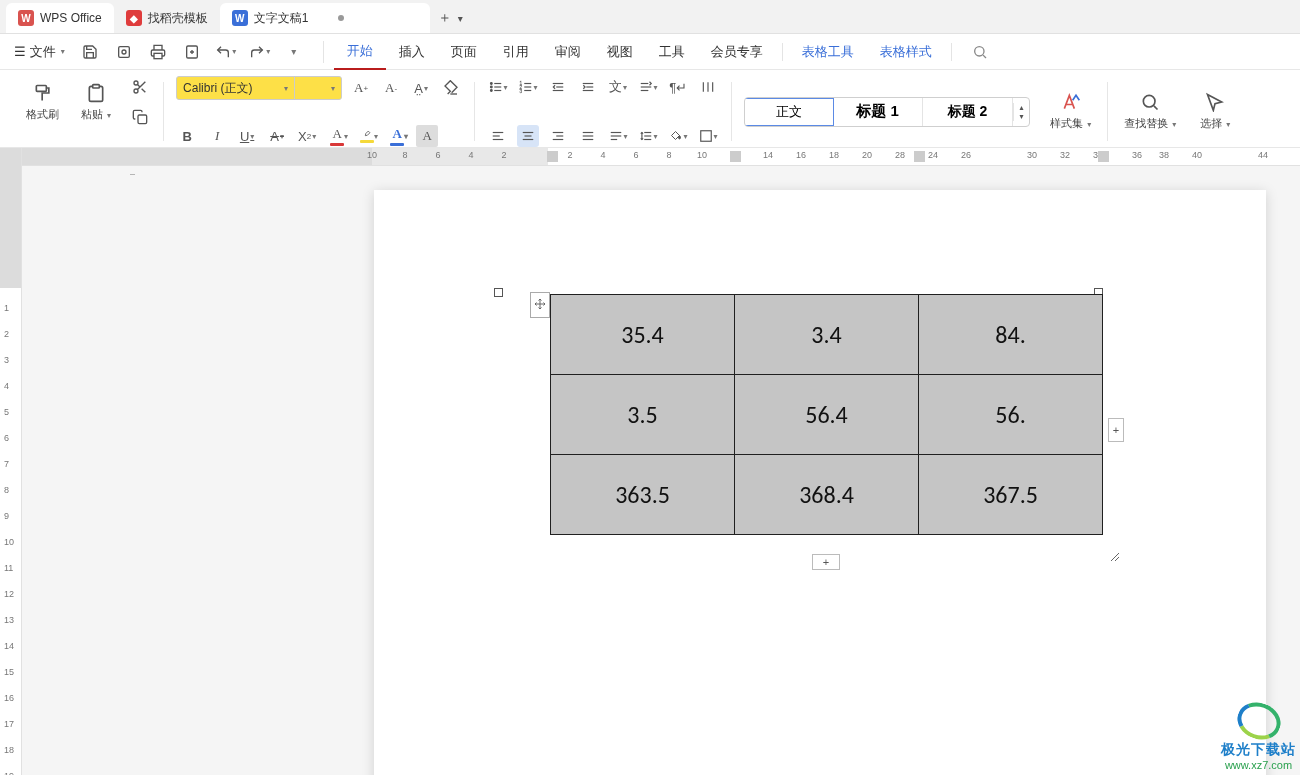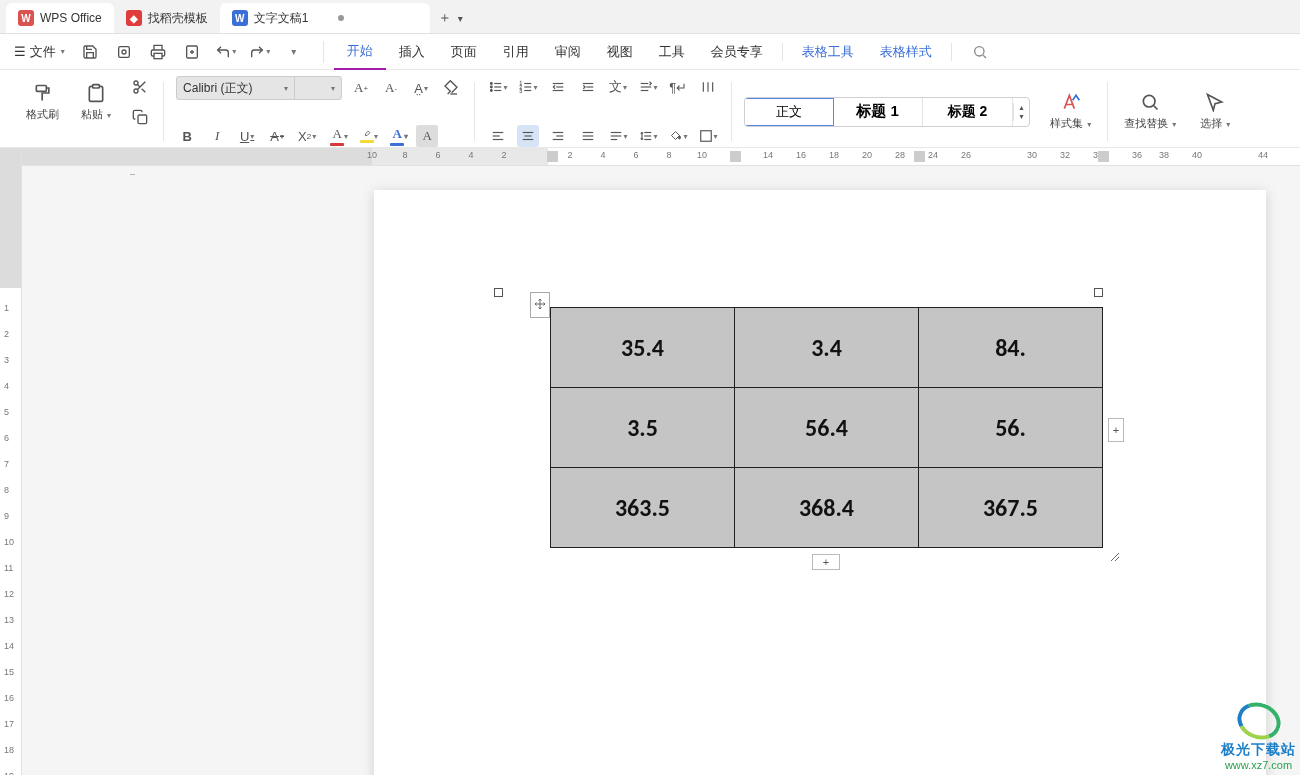--- a/index.html
+++ b/index.html
@@ -17,57 +17,57 @@
   .tab-actions { display:flex; align-items:center; gap:6px; padding:0 8px; height:30px; }
   .tab-actions span { font-size:14px; color:#555; cursor:pointer; }
 
   
   .menubar { height: 36px; display: flex; align-items: center; padding: 0 14px; gap: 0; border-bottom: 1px solid #e7e7e7; background:#fff;}
   .menubar .file { display:flex; align-items:center; gap:4px; font-size:13px; color:#333; margin-right:14px; cursor:pointer;}
   .qat { display:flex; align-items:center; gap:12px; padding-right:18px; border-right:1px solid #e4e4e4; margin-right:10px;}
   .qat svg, .iconbtn svg { width:16px; height:16px; }
   .menus { display:flex; align-items:center; gap:0;}
   .menu-item { padding:0 13px; font-size:13px; color:#333; height:36px; display:flex; align-items:center; cursor:pointer; }
-  .menu-item.active { color:#3a6fd8; border-bottom:2px solid #a21caf; }
+  .menu-item.active { color:#3a6fd8; border-bottom:2px solid #b91c1c; }
   .menu-item.link { color:#3a6fd8; }
   .menus .sep { width:1px; height:18px; background:#e4e4e4; margin:0 6px;}
   .search-wrap { margin-left:14px; display:flex; align-items:center; }
 
   
   .ribbon { height: 78px; background:#fff; display:flex; align-items:stretch; padding:6px 14px 0 14px; gap: 0; border-bottom:1px solid #e7e7e7;}
   .group { display:flex; flex-direction:column; align-items:center; justify-content:space-between; padding:0 8px; position:relative;}
   .group-row { display:flex; gap:8px; align-items:center;}
   .vsplit { width:1px; background:#e6e6e6; margin:6px 4px; }
   .bigbtn { display:flex; flex-direction:column; align-items:center; gap:4px; padding:2px 4px; cursor:pointer;}
   .bigbtn .lbl { font-size:11px; color:#444; }
   .smallbtn { width:22px; height:22px; display:flex; align-items:center; justify-content:center; cursor:pointer; border-radius:3px; color:#555; font-size:13px;}
   .smallbtn.active { background:#d7e4f7; }
   .dropdown-caret { font-size:8px; color:#777; margin-left:1px;}
-  .font-select { display:flex; align-items:center; border:1px solid #ccc; border-radius:3px; height:24px; background:#e5e5e5;}
+  .font-select { display:flex; align-items:center; border:1px solid #ccc; border-radius:3px; height:24px; background:#fde047;}
   .font-name { width:118px; padding:0 6px; font-size:12px; color:#333; border-right:1px solid #ccc; display:flex; align-items:center; justify-content:space-between; height:100%;}
   .font-size { width:46px; padding:0 6px; font-size:12px; display:flex; align-items:center; justify-content:space-between;}
   .style-gallery { display:flex; align-items:center; border:1px solid #cfcfcf; border-radius:4px; height:30px; overflow:hidden;}
   .style-item { width:90px; height:100%; display:flex; align-items:center; justify-content:center; font-size:13px; border-right:1px solid #e4e4e4; cursor:pointer;}
   .style-item.sel { border:1px solid #5b8ae5; margin:-1px; }
   .style-nav { width:16px; display:flex; flex-direction:column; border-left:1px solid #e4e4e4;}
   .style-nav div { flex:1; display:flex; align-items:center; justify-content:center; font-size:8px; color:#555; cursor:pointer;}
 
   
   .workwrap { position:absolute; top:148px; left:0; right:0; bottom:0; background:#f5f5f5; display:flex;}
   .vruler { width:22px; background:#fff; border-right:1px solid #e1e1e1; position:relative; }
   .hruler-wrap { flex:1; display:flex; flex-direction:column;}
   .hruler { height:18px; background:#fff; border-bottom:1px solid #e1e1e1; position:relative; display:flex; align-items:center; font-size:9px; color:#777;}
   .hruler .tick { position:absolute; top:2px; transform:translateX(-50%); }
   .vruler .vtick { position:absolute; left:4px; font-size:9px; color:#777; transform:translateY(-50%);}
   .ruler-dark { position:absolute; background:#dcdcdc;}
   .canvas { flex:1; background:#f5f5f5; position:relative; overflow:hidden;}
   .page { position:absolute; left:352px; top:24px; width:892px; height:1200px; background:#fff; box-shadow:0 2px 12px rgba(0,0,0,.15);}
 
   
-  .doc-table { position:absolute; left:528px; top:141px; border-collapse:collapse;font-weight:bold;}
+  .doc-table { position:absolute; left:528px; top:128px; border-collapse:collapse;}
   .doc-table td { background:#c5c5c5; border:1.5px solid #202020; width:184px; height:80px; text-align:center; font-size:24px; color:#111; font-family: Calibri, Arial, sans-serif;}
   .sel-corner { position:absolute; width:9px; height:9px; border:1px solid #555; background:#fff;}
   .move-handle { position:absolute; border:1px solid #aaa; padding:3px; background:#fff; cursor:move; top:126px; left:508px;}
   .add-row { position:absolute; border:1px solid #bbb; background:#fff; width:28px; height:16px; display:flex; align-items:center; justify-content:center; font-size:11px; color:#555; cursor:pointer;}
   .side-handle { position:absolute; border:1px solid #bbb; background:#fff; width:16px; height:24px; display:flex; align-items:center; justify-content:center; font-size:11px; color:#555; cursor:pointer;}
 
   
   .watermark { position:absolute; right:4px; bottom:4px; display:flex; flex-direction:column; align-items:center; font-size:11px;}
   .watermark .swirl { width:44px; height:36px; border-radius:50%; border:4px solid #34b26b; border-left-color:#1e7fc9; border-bottom-color:#9cd34a; transform:rotate(20deg);}
   .watermark .cn { font-size:14px; color:#1e7fc9; font-weight:bold; margin-top:2px; letter-spacing:1px;}

